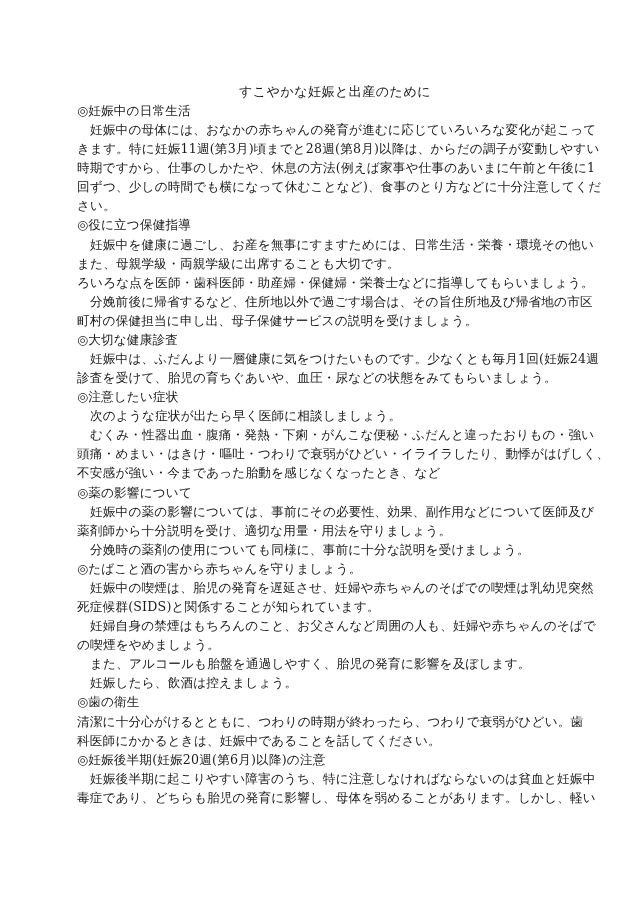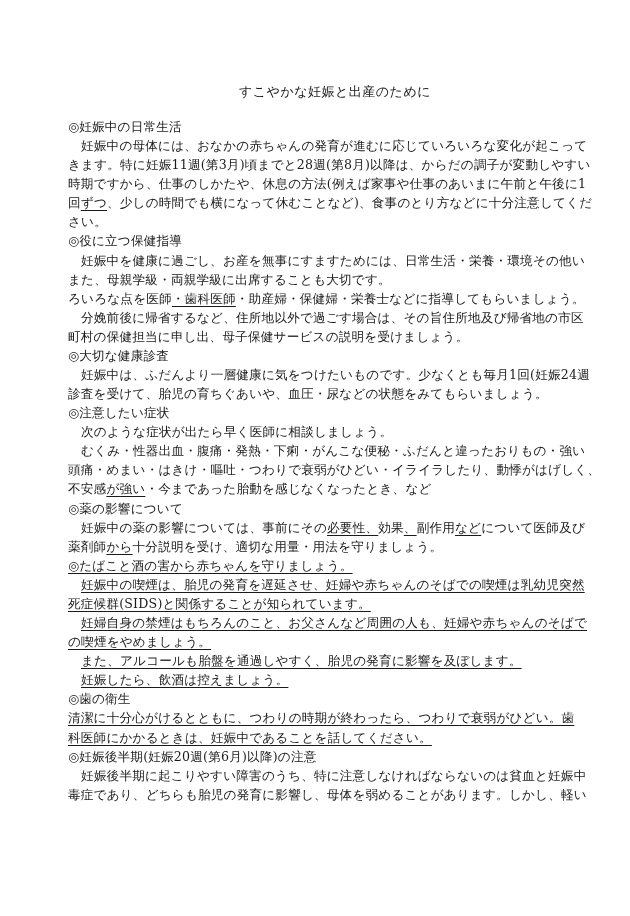--- a/index.html
+++ b/index.html
@@ -1,24 +1,24 @@
 <!DOCTYPE html>
 <html><head>
 <meta charset="utf-8">
 <style>
   html, body { margin:0; padding:0; background:#ffffff; }
   body { width:630px; height:916px; position:relative; overflow:hidden;
          font-family: "DejaVu Serif", "Liberation Serif", serif; color:#1a1a1a; }
   .page { position:absolute; left:0; top:0; width:630px; height:916px; background:#fff; }
   .title { position:absolute; top:82px; left:0; width:630px; text-align:center;
            font-size:13px; line-height:19px; letter-spacing:0.5px; padding-left:40px; box-sizing:border-box; }
-  .body { position:absolute; top:101px; left:68px; width:476px;margin-top:16px; }
+  .body { position:absolute; top:101px; left:77px; width:476px; }
   .line { height:19.08px; line-height:19.08px; font-size:12.6px; white-space:nowrap; overflow:visible; letter-spacing:0.2px; }
   .indent { padding-left:13px; }
-  .u { text-decoration:underline; text-underline-offset:3px; text-decoration-thickness:1px; }
+  .u { text-underline-offset:3px; text-decoration-thickness:1px; }
 </style>
 </head>
 <body>
 
 <div class="page">
   <div class="title">すこやかな妊娠と出産のために</div>
   <div class="body" id="doc-body">
       <div class="line"><span>◎妊娠中の日常生活</span></div>
       <div class="line indent"><span>妊娠中の母体には、おなかの赤ちゃんの発育が進むに応じていろいろな変化が起こって</span></div>
       <div class="line"><span>きます。特に妊娠11週(第3月)頃までと28週(第8月)以降は、からだの調子が変動しやすい</span></div>
@@ -35,20 +35,21 @@
       <div class="line indent"><span>妊娠中は、ふだんより一層健康に気をつけたいものです。少なくとも毎月1回(妊娠24週</span></div>
       <div class="line"><span>診査を受けて、胎児の育ちぐあいや、血圧・尿などの状態をみてもらいましょう。</span></div>
       <div class="line"><span>◎注意したい症状</span></div>
       <div class="line indent"><span>次のような症状が出たら早く医師に相談しましょう。</span></div>
       <div class="line indent"><span>むくみ・性器出血・腹痛・発熱・下痢・がんこな便秘・ふだんと違ったおりもの・強い</span></div>
       <div class="line"><span>頭痛・めまい・はきけ・嘔吐・つわりで衰弱がひどい・イライラしたり、動悸がはげしく、</span></div>
       <div class="line"><span>不安感</span><span class="u">が強い</span><span>・今まであった胎動を感じなくなったとき、など</span></div>
       <div class="line"><span>◎薬の影響について</span></div>
       <div class="line indent"><span>妊娠中の薬の影響については、事前にその</span><span class="u">必要性、</span><span>効果</span><span class="u">、</span><span>副作用</span><span class="u">など</span><span>について医師及び</span></div>
       <div class="line"><span>薬剤師</span><span class="u">から</span><span>十分説明を受け、適切な用量・用法を守りましょう。</span></div>
+      <div class="line indent"><span class="u">分娩時の薬剤の使用についても同様に、事前に十分な説明を受けましょう。</span></div>
       <div class="line"><span class="u">◎たばこと酒の害から赤ちゃんを守りましょう。</span></div>
       <div class="line indent"><span class="u">妊娠中の喫煙は、胎児の発育を遅延させ、妊婦や赤ちゃんのそばでの喫煙は乳幼児突然</span></div>
       <div class="line"><span class="u">死症候群(SIDS)と関係することが知られています。</span></div>
       <div class="line indent"><span class="u">妊婦自身の禁煙はもちろんのこと、お父さんなど周囲の人も、妊婦や赤ちゃんのそばで</span></div>
       <div class="line"><span class="u">の喫煙をやめましょう。</span></div>
       <div class="line indent"><span class="u">また、アルコールも胎盤を通過しやすく、胎児の発育に影響を及ぼします。</span></div>
       <div class="line indent"><span class="u">妊娠したら、飲酒は控えましょう。</span></div>
       <div class="line"><span>◎歯の衛生</span></div>
       <div class="line"><span class="u">清潔に十分心がけるとともに、つわりの時期が終わったら、つわりで衰弱がひどい。歯</span></div>
       <div class="line"><span class="u">科医師にかかるときは、妊娠中であることを話してください。</span></div>

